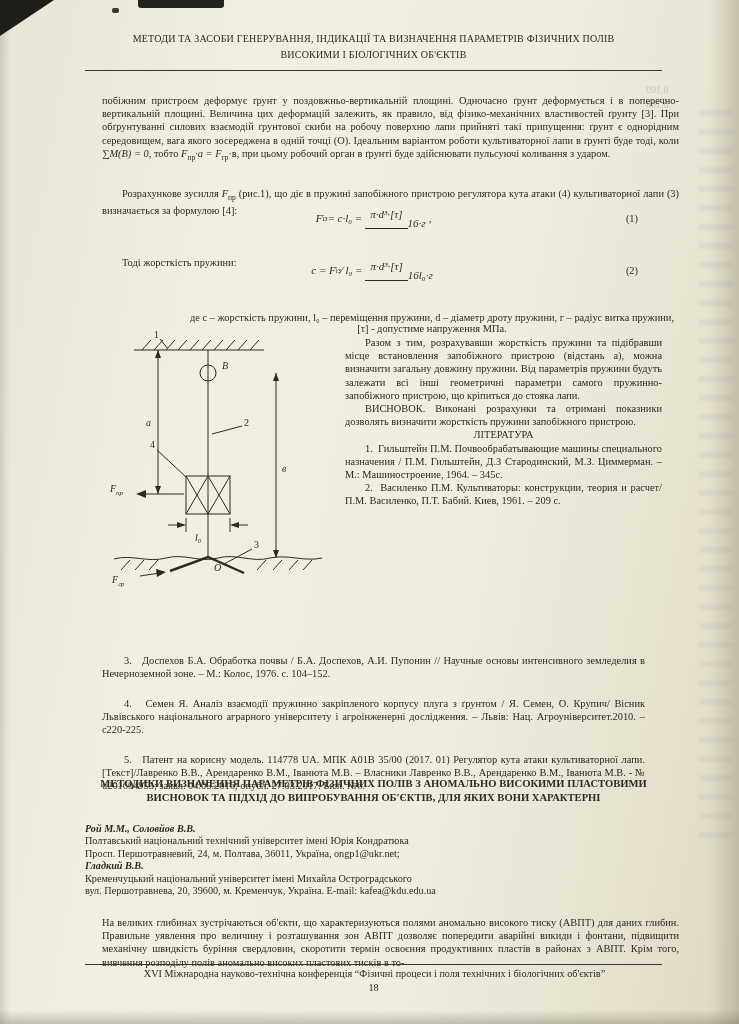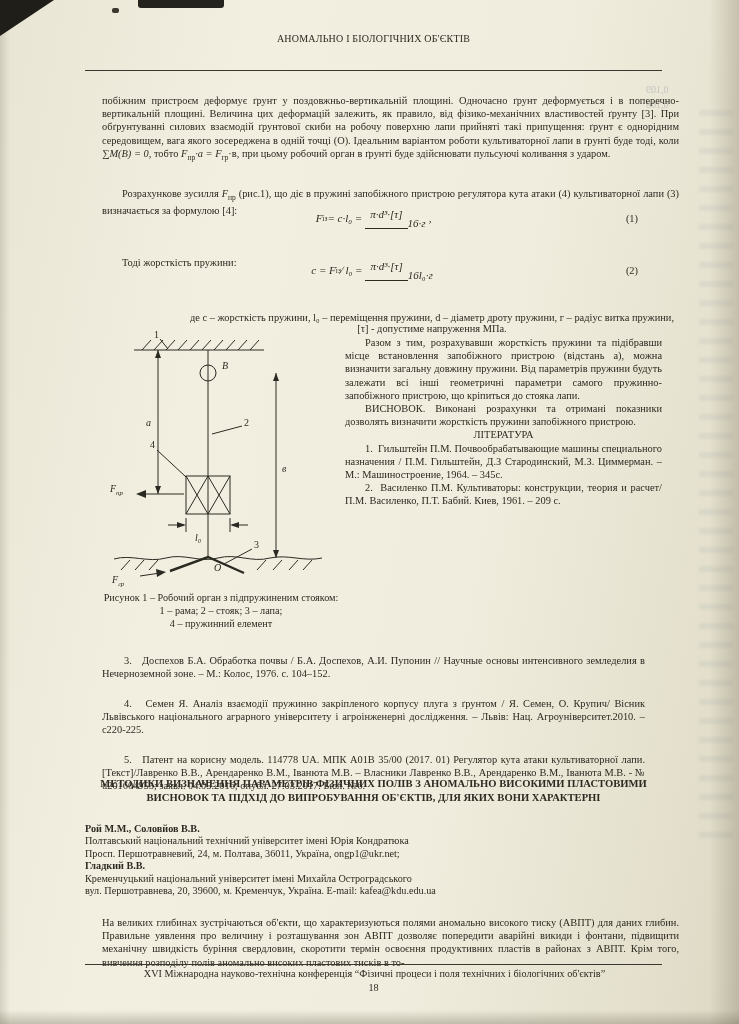--- a/index.html
+++ b/index.html
@@ -61,21 +61,21 @@
   .rightcol { left:345px; top:336px; width:317px; }
   .rightcol .p { margin:0; }
   .lit { text-align:center; margin-top:2px; }
   .refp { text-indent:20px; }
 
   .fullrefs { left:85px; top:637px; width:577px; }
   .fullrefs .p { text-indent:22px; line-height:13px; }
 
   .sec2-title { left:85px; top:777px; width:577px; text-align:center; font-weight:bold; font-size:10.6px; line-height:13.6px; }
   .authors { left:85px; top:823px; width:577px; font-size:10.2px; line-height:12.4px; }
-  .authors .bold { font-weight:bold; }
+  .authors .bold { font-weight:bold;font-style:italic; }
   .sec2-body { left:85px; top:899px; width:577px; }
 
   .footer-rule { left:85px; top:964px; width:577px; border-top:1px solid #3b392f; height:0; }
   .footer-text { left:86px; top:968px; width:577px; text-align:center; font-size:10.2px; }
   .page-num { left:85px; top:982px; width:577px; text-align:center; font-size:10.2px; }
 </style>
 </head>
 <body>
 
 <div class="scan">
@@ -84,21 +84,22 @@
   <div class="edge-bottom"></div>
   <div class="edge-left"></div>
   <div class="corner-fold"></div>
   <div class="top-mark-1"></div>
   <div class="top-mark-2"></div>
   <div class="bleed-col"></div>
   <span class="bleed" style="left:646px; top:84px;">0,109</span>
   <span class="bleed" style="left:646px; top:99px;">0,108</span>
 
   <div class="abs header">
-    <div>АНОМАЛЬНО І БІОЛОГІЧНИХ ОБ'ЄКТІВ</div>
+    <div>МЕТОДИ ТА ЗАСОБИ ГЕНЕРУВАННЯ, ІНДИКАЦІЇ ТА ВИЗНАЧЕННЯ ПАРАМЕТРІВ ФІЗИЧНИХ ПОЛІВ</div>
+    <div>ВИСОКИМИ І БІОЛОГІЧНИХ ОБ'ЄКТІВ</div>
   </div>
   <div class="abs header-rule"></div>
 
   <p class="abs p p1"><span>побіжним пристроєм деформує ґрунт у поздовжньо-вертикальній площині. Одночасно ґрунт деформується і в поперечно-вертикальній площині. Величина цих деформацій залежить, як правило, від фізико-механічних властивостей ґрунту [3]. При обґрунтуванні силових взаємодій ґрунтової скиби на робочу поверхню лапи прийняті такі припущення: ґрунт є однорідним середовищем, вага якого зосереджена в одній точці (О). Ідеальним варіантом роботи культиваторної лапи в ґрунті буде тоді, коли </span><span class="iv">∑М(В) = 0</span><span>, тобто </span><span class="iv">F</span><sub class="isub">пр</sub><span class="iv">·a = F</span><sub class="isub">гр</sub><span>·в, при цьому робочий орган в ґрунті буде здійснювати пульсуючі коливання з ударом.</span></p>
 
   <p class="abs p ind p2"><span>Розрахункове зусилля </span><span class="iv">F</span><sub class="isub">пр</sub><span> (рис.1), що діє в пружині запобіжного пристрою регулятора кута атаки (4) культиваторної лапи (3) визначається за формулою [4]:</span></p>
 
   <div class="abs formula formula-1">
     <span class="iv">F</span>
       <sub class="isub">із</sub>
@@ -199,25 +200,20 @@
       <text class="fig-text" x="158" y="222">3</text>
       <line class="fig-line" x1="156" y1="223" x2="128" y2="238"></line>
       <text class="fig-text fig-it" x="118" y="245">О</text>
 
       <line class="fig-line" x1="44" y1="250" x2="64" y2="247"></line>
       <polygon class="fig-fill" points="70,246 60,243 61,251"></polygon>
       <text class="fig-text fig-it" x="16" y="257"><tspan>F</tspan><tspan dy="3" font-size="7">гр</tspan></text>
     </svg>
   </div>
 
-  <div class="abs caption">
-    <div>Рисунок 1 – Робочий орган з підпружиненим стояком:</div>
-    <div>1 – рама; 2 – стояк; 3 – лапа;</div>
-    <div>4 – пружинний елемент</div>
-  </div>
 
   <div class="abs rightcol">
     <p class="p ind">Разом з тим, розрахувавши жорсткість пружини та підібравши місце встановлення запобіжного пристрою (відстань а), можна визначити загальну довжину пружини. Від параметрів пружини будуть залежати всі інші геометричні параметри самого пружинно-запобіжного пристрою, що кріпиться до стояка лапи.</p>
     <p class="p ind">ВИСНОВОК. Виконані розрахунки та отримані показники дозволять визначити жорсткість пружини запобіжного пристрою.</p>
     <p class="p lit">ЛІТЕРАТУРА</p>
     <p class="p refp">1.&nbsp;&nbsp;Гильштейн П.М. Почвообрабатывающие машины специального назначения / П.М. Гильштейн, Д.З Стародинский, М.З. Циммерман. – М.: Машиностроение, 1964. – 345с.</p>
     <p class="p refp">2.&nbsp;&nbsp;Василенко П.М. Культиваторы: конструкции, теория и расчет/ П.М. Василенко, П.Т. Бабий. Киев, 1961. – 209 с.</p>
   </div>
 
   <div class="abs fullrefs">

